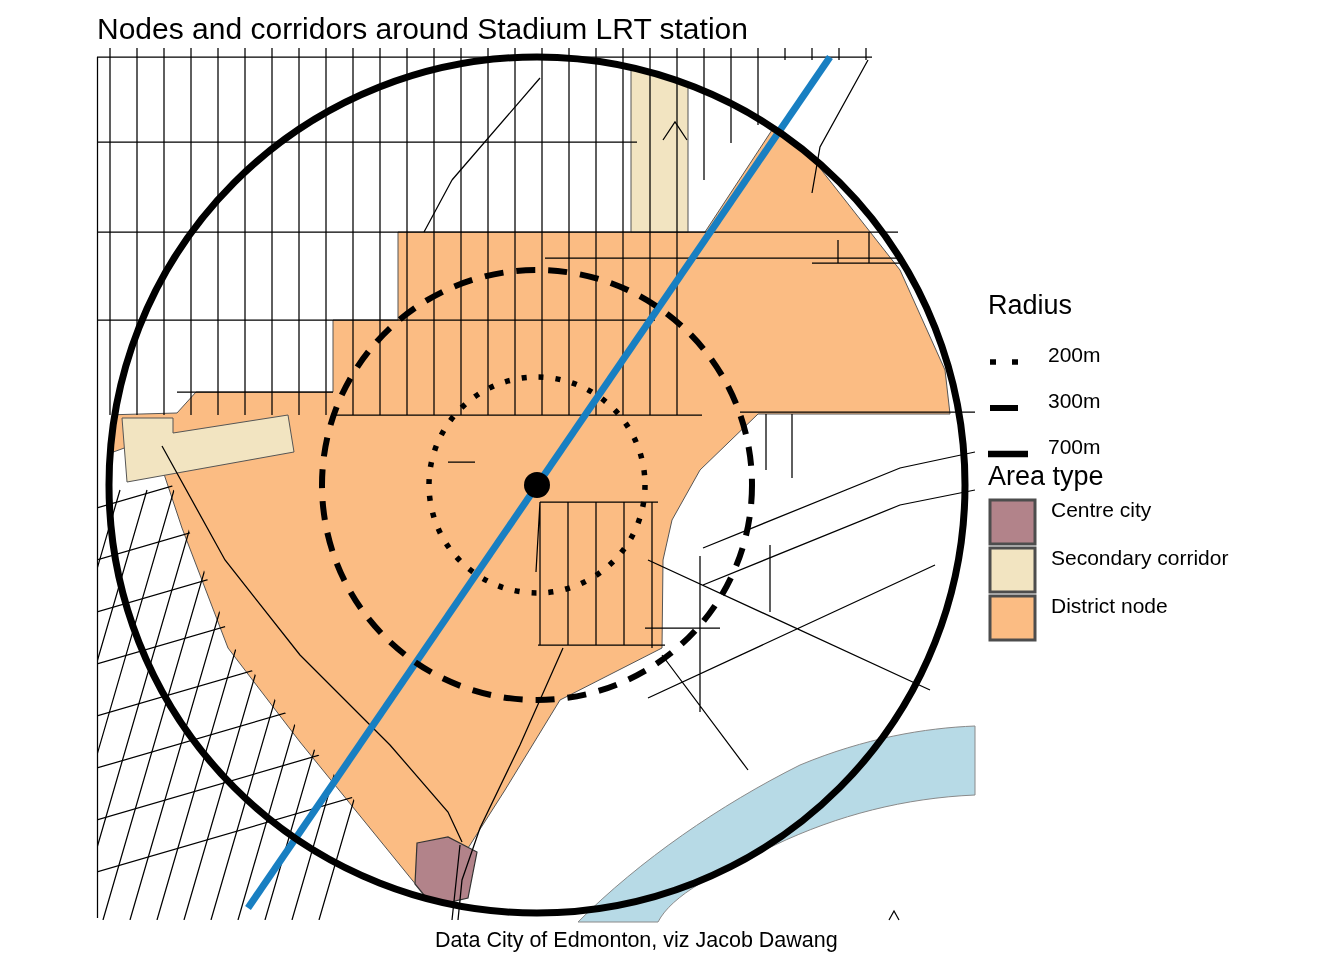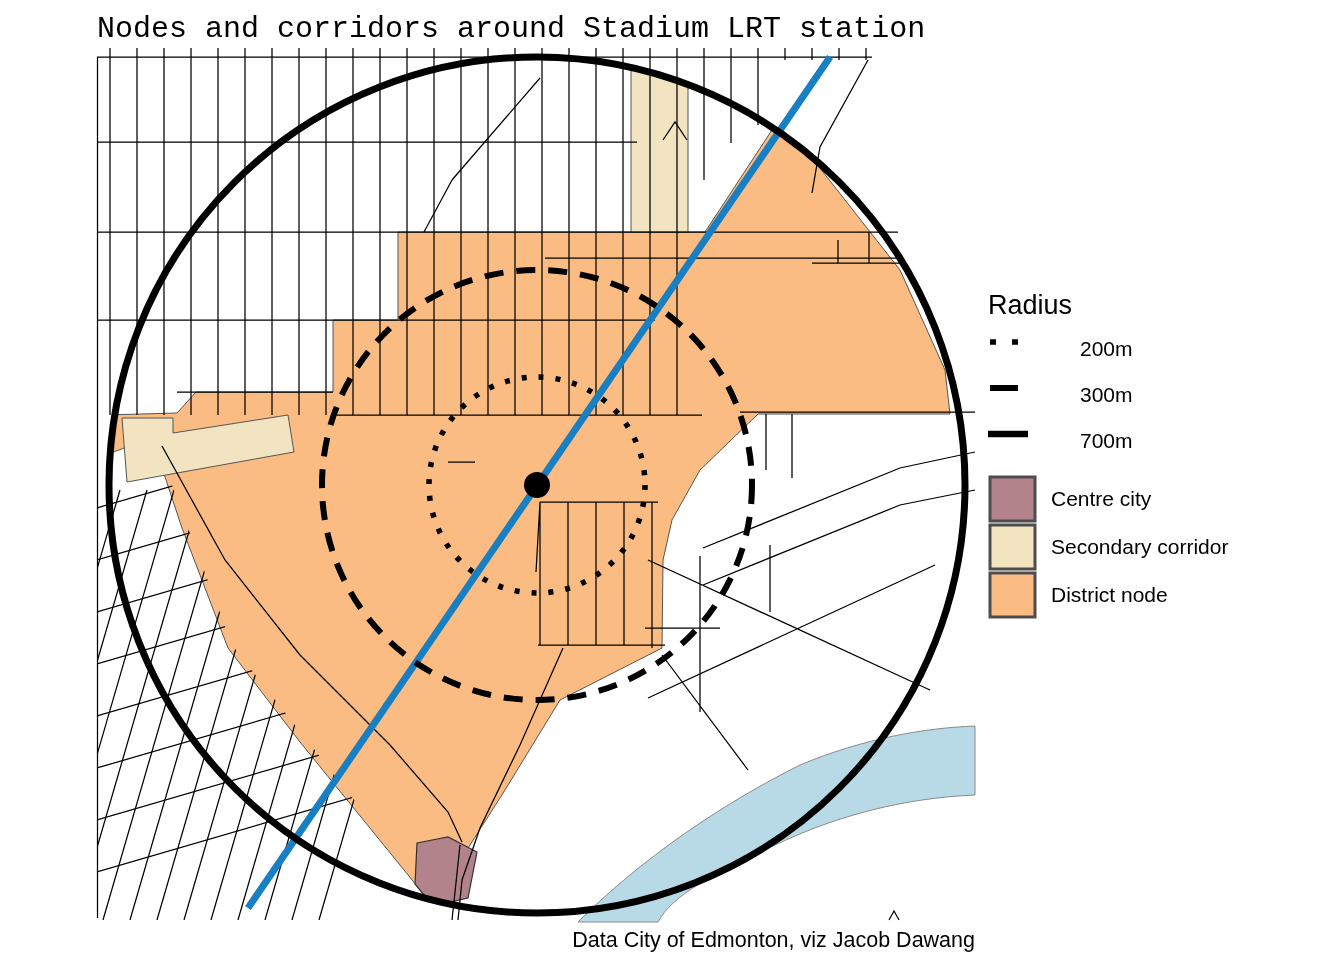--- a/index.html
+++ b/index.html
@@ -1,34 +1,34 @@
 <!DOCTYPE html>
 <html><head>
 <meta charset="utf-8">
 <style>
   html,body{margin:0;padding:0;}
   body{
     width:1344px;height:960px;position:relative;background:#ffffff;
     font-family:"Liberation Sans", sans-serif;color:#000;overflow:hidden;
   }
   .title{
-    position:absolute;left:97px;top:12px;font-size:30px;letter-spacing:0;font-family:Liberation Mono, monospace;
+    position:absolute;left:97px;top:12px;font-size:30px;letter-spacing:0;
   }
   #map{position:absolute;left:0;top:0;}
   .legend{position:absolute;left:988px;top:290px;width:356px;}
-  .legend-heading{font-size:27px;line-height:1.15;margin-bottom:16px;}
+  .legend-heading{font-size:27px;line-height:1.15;}
   .legend-heading.area{margin-top:2px;margin-bottom:6px;}
-  .legend-row{display:flex;align-items:flex-start;height:46px;gap:32px;}
+  .legend-row{display:flex;align-items:flex-end;height:46px;}
   .legend-row .key{display:block;margin-right:18px;}
   .legend-label{font-size:21px;}
-  .area-row{display:flex;align-items:center;height:48px;}
+  .area-row{display:flex;align-items:flex-start;height:48px;}
   .area-row svg{display:block;}
   .area-row .legend-label{margin-left:14px;}
   .caption{
-    position:absolute;left:455px;top:928px;width:520px;text-align:right;
+    position:absolute;left:435px;top:928px;width:520px;text-align:left;
     font-size:21.5px;
   }
 </style>
 </head>
 <body>
 
 <svg id="map" width="1344" height="960" viewBox="0 0 1344 960">
   <defs>
     <clipPath id="clip-800">
         <circle cx="537" cy="485" r="428"></circle>
@@ -106,20 +106,21 @@
     </svg>
     <span class="legend-label">300m</span>
   </div>
   <div class="legend-row">
     <svg class="key" width="42" height="10">
       <line x1="0" y1="5" x2="40" y2="5" stroke="#000" stroke-width="6.5"></line>
     </svg>
     <span class="legend-label">700m</span>
   </div>
 
+  <div class="legend-heading area">Area type</div>
 
   <div class="area-row">
     <svg width="49" height="48">
       <rect x="2" y="2" width="45" height="44" stroke="#4d4d4d" stroke-width="3" fill="#B2838A"></rect>
     </svg>
     <span class="legend-label">Centre city</span>
   </div>
   <div class="area-row">
     <svg width="49" height="48">
       <rect x="2" y="2" width="45" height="44" stroke="#4d4d4d" stroke-width="3" fill="#F2E4C1"></rect>

